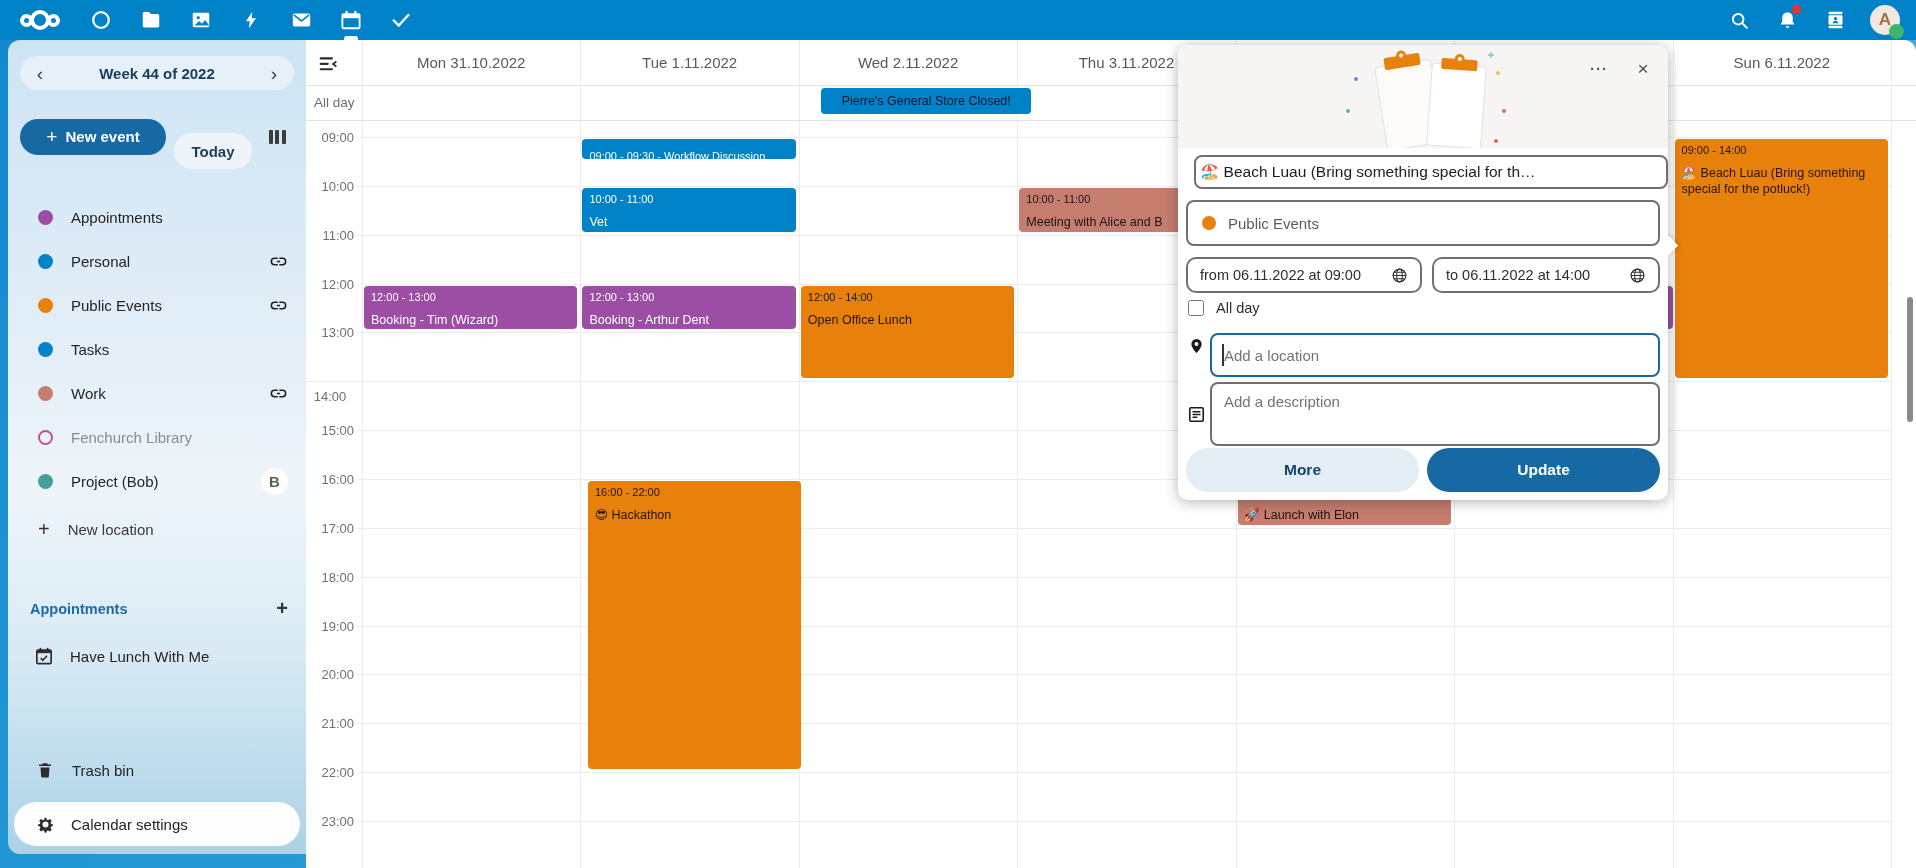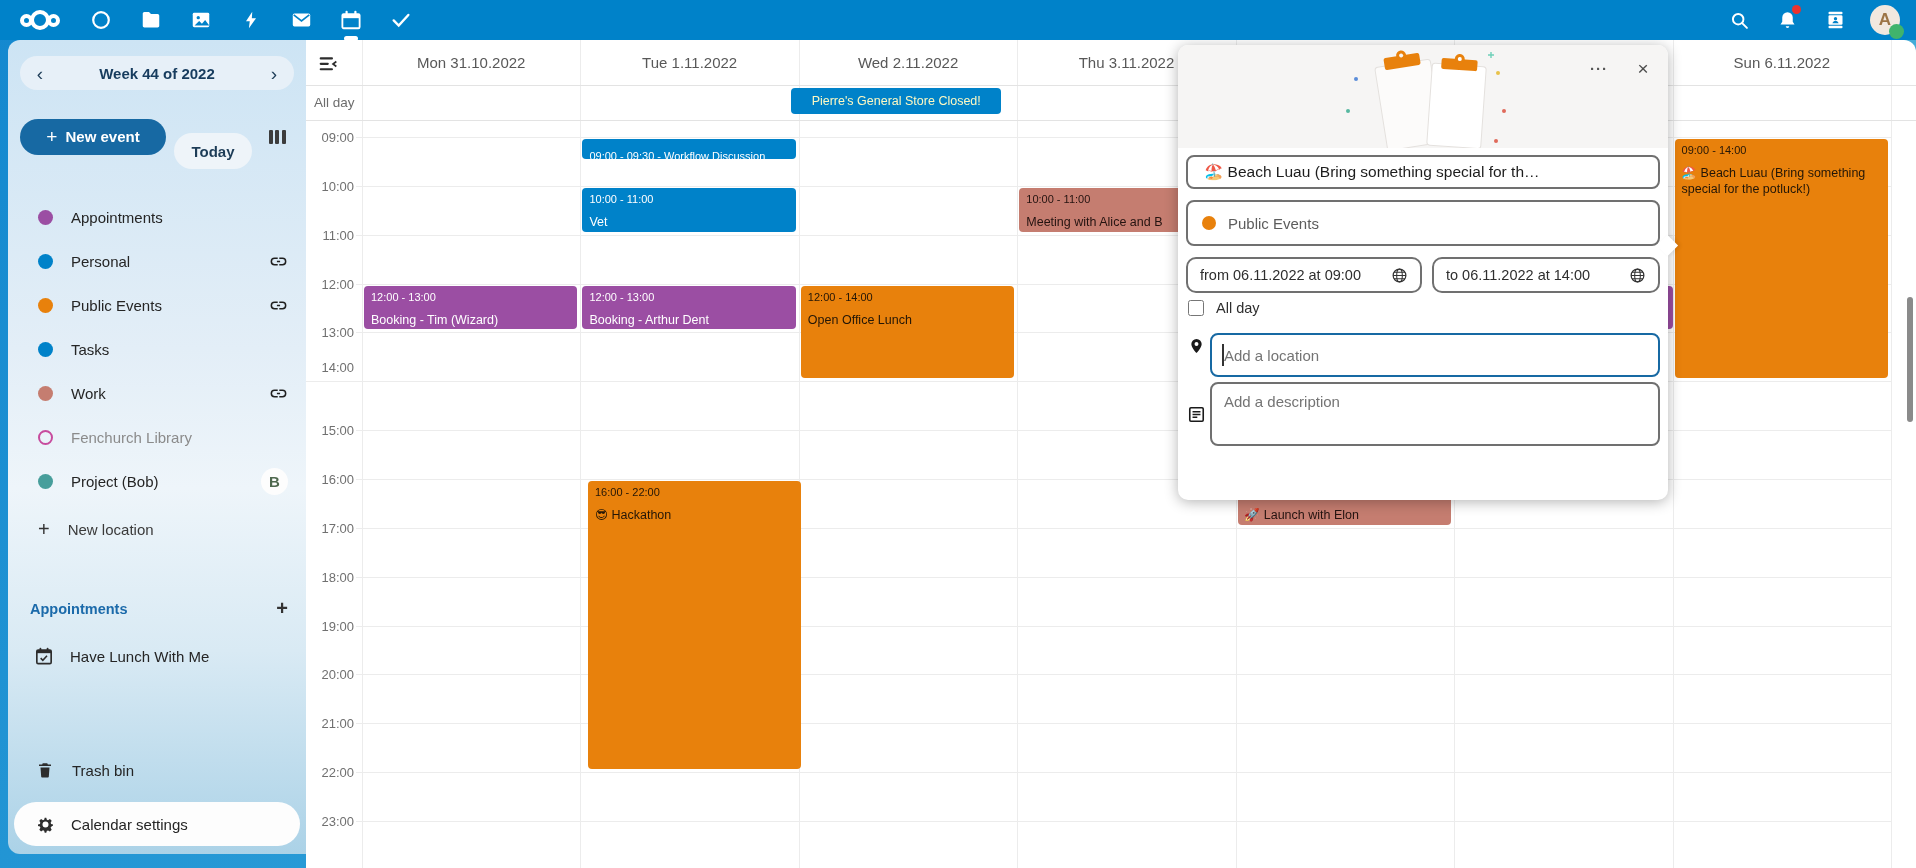--- a/index.html
+++ b/index.html
@@ -104,21 +104,21 @@
     transform:rotate(45deg); box-shadow:2px -2px 4px rgba(0,0,0,.08); }
   .illus-band { position:absolute; left:0; top:0; width:100%; height:103px; background:#f6f5f4;
     border-radius:10px 10px 0 0; overflow:hidden; }
   .illus { position:absolute; left:160px; top:4px; }
   .popup-actions { position:absolute; right:10px; top:8px; display:flex; gap:14px; z-index:2; }
   .icon-btn { width:30px; height:30px; border:none; background:transparent; color:#4d4d4d;
     font-size:19px; cursor:pointer; line-height:1; }
   .icon-btn.more-dots { font-size:15px; letter-spacing:1px; font-weight:bold; color:#555; }
   .field { border:2px solid #707070; border-radius:8px; display:flex; align-items:center;
     background:#fff; }
-  .title-field { position:absolute; left:8px; top:110px; width:474px; height:34px; padding:0 16px;
+  .title-field { position:absolute; left:16px; top:110px; width:474px; height:34px; padding:0 4px;
     font-size:15.5px; color:#1d1d1d; gap:9px; }
   .title-text { white-space:nowrap; overflow:hidden; flex:1; }
   .cal-select { position:absolute; left:8px; top:155px; width:474px; height:46px; padding:0 14px;
     gap:12px; font-size:15px; color:#5c5c5c; cursor:pointer; }
   .dt-field { position:absolute; top:212px; height:36px; border-radius:10px; padding:0 12px;
     font-size:14.5px; color:#2e2e2e; justify-content:space-between; cursor:pointer; }
   .allday-row { position:absolute; left:10px; top:255px; display:flex; align-items:center; gap:12px;
     font-size:14.5px; color:#2e2e2e; }
   .allday-row input { width:16px; height:16px; }
   .loc-icon { position:absolute; left:10px; top:290px; }
@@ -351,40 +351,40 @@
       <div class="hour-label" style="top: 97px;">09:00</div>
       <div class="hline" style="top: 145.857px;"></div>
       <div class="hour-label" style="top: 145.857px;">10:00</div>
       <div class="hline" style="top: 194.714px;"></div>
       <div class="hour-label" style="top: 194.714px;">11:00</div>
       <div class="hline" style="top: 243.571px;"></div>
       <div class="hour-label" style="top: 243.571px;">12:00</div>
       <div class="hline" style="top: 292.428px;"></div>
       <div class="hour-label" style="top: 292.428px;">13:00</div>
       <div class="hline" style="top: 341.285px;"></div>
-      <div class="hour-label" style="top: 327px;">14:00</div>
+      <div class="hour-label" style="top: 356px; text-align: center;">14:00</div>
       <div class="hline" style="top: 390.142px;"></div>
       <div class="hour-label" style="top: 390.142px;">15:00</div>
       <div class="hline" style="top: 438.999px;"></div>
       <div class="hour-label" style="top: 438.999px;">16:00</div>
       <div class="hline" style="top: 487.856px;"></div>
       <div class="hour-label" style="top: 487.856px;">17:00</div>
       <div class="hline" style="top: 536.713px;"></div>
       <div class="hour-label" style="top: 536.713px;">18:00</div>
       <div class="hline" style="top: 585.57px;"></div>
       <div class="hour-label" style="top: 585.57px;">19:00</div>
       <div class="hline" style="top: 634.427px;"></div>
       <div class="hour-label" style="top: 634.427px;">20:00</div>
       <div class="hline" style="top: 683.284px;"></div>
       <div class="hour-label" style="top: 683.284px;">21:00</div>
       <div class="hline" style="top: 732.141px;"></div>
       <div class="hour-label" style="top: 732.141px;">22:00</div>
       <div class="hline" style="top: 780.998px;"></div>
       <div class="hour-label" style="top: 780.998px;">23:00</div>
-      <div class="allday-event" style="left: 485px; width: 210.43px; background: rgb(0, 130, 201); color: #fef9c3;">Pierre's General Store Closed!</div>
+      <div class="allday-event" style="left: 515px; width: 210.43px; background: rgb(0, 130, 201); color: #0f172a;">Pierre's General Store Closed!</div>
       <div class="event compact" style="left: 276.43px; width: 213.43px; top: 99px; height: 19.4285px; background: rgb(0, 130, 201); color: rgb(255, 255, 255);">
         <div class="etime">09:00 - 09:30 - Workflow Discussion</div>
       </div>
       <div class="event" style="left: 276.43px; width: 213.43px; top: 147.857px; height: 43.857px; background: rgb(0, 130, 201); color: rgb(255, 255, 255);">
         <div class="etime">10:00 - 11:00</div>
         <div class="etitle">Vet</div>
       </div>
       <div class="event" style="left: 58px; width: 213.43px; top: 245.571px; height: 43.857px; background: rgb(155, 78, 163); color: rgb(255, 255, 255);">
         <div class="etime">12:00 - 13:00</div>
         <div class="etitle">Booking - Tim (Wizard)</div>
@@ -480,13 +480,17 @@
     <input placeholder="Add a location" style="">
     <span class="caret"></span>
   </div>
   <svg class="desc-icon" width="19" height="19" viewBox="0 0 24 24">
       <rect x="3.5" y="3.5" width="17" height="17" rx="1.5" fill="none" stroke="#1a1a1a" stroke-width="2"></rect>
       <path d="M7 8.5h10M7 12h10M7 15.5h6" stroke="#1a1a1a" stroke-width="1.8"></path>
     </svg>
   <div class="desc-field">
     <textarea placeholder="Add a description" style=""></textarea>
   </div>
+  <div class="popup-btns">
+    <button class="btn-more">More</button>
+    <button class="btn-update">Update</button>
+  </div>
 </div>
 
 </body></html>

